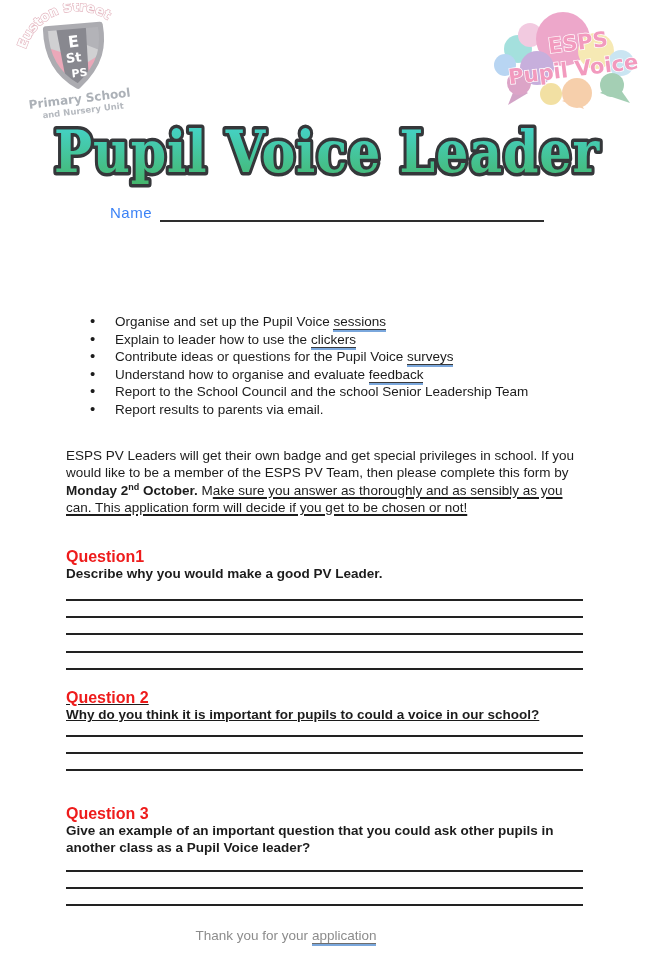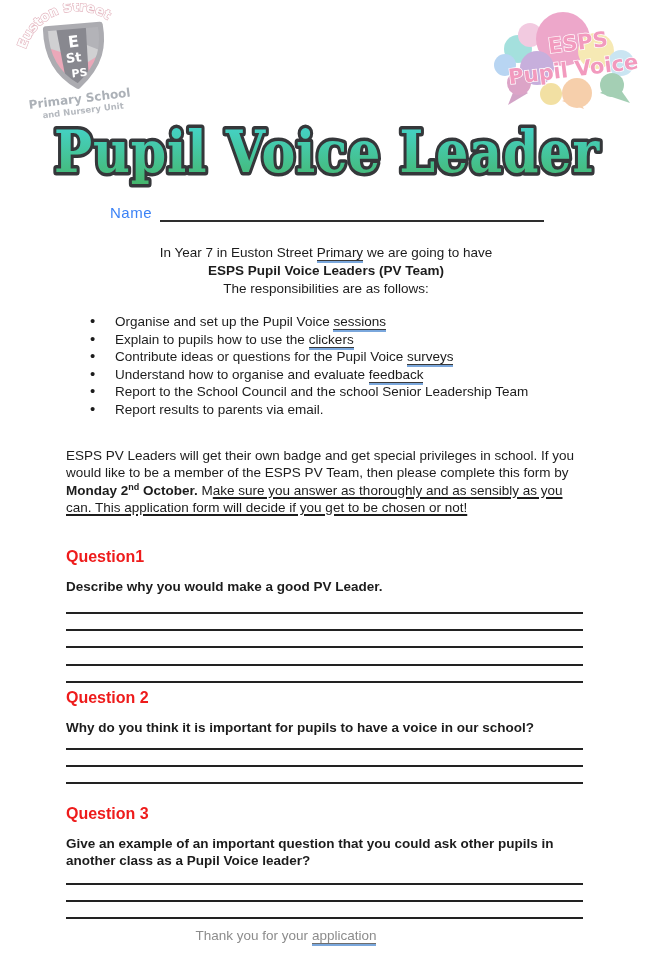--- a/index.html
+++ b/index.html
@@ -32,23 +32,23 @@
   .bullets { position:absolute; left:88px; top:313px; width:500px; list-style:none; font-size:13.5px; line-height:17.6px; }
   .bullets li { position:relative; padding-left:27px; }
   .bullets li::before { content:"•"; position:absolute; left:2px; top:-1px; font-size:15px; }
   
   .para { position:absolute; left:66px; top:447px; width:522px; font-size:13.5px; line-height:17.3px; }
   .para .b { font-weight:bold; }
   .para .ul { text-decoration:underline; text-decoration-thickness:1.5px; text-underline-offset:2px; }
   .para sup { font-size:9px; font-weight:bold; vertical-align:super; line-height:0; }
   
   .qsec { position:absolute; left:66px; width:517px; font-size:13.5px; }
-  .q1 { top:549px; } .q2 { top:690px; } .q3 { top:806px; }
+  .q1 { top:549px; } .q2 { top:690px;text-decoration:underline; } .q3 { top:806px; }
   .q-head { color:var(--c-question-red); font-weight:bold; font-size:16px; line-height:16px; }
-  .q-prompt { font-weight:bold; line-height:16.8px; margin-top:14px; }
+  .q-prompt { font-weight:bold; line-height:16.8px; margin-top:1px; }
   .ans-lines { width:100%; }
   .q1 .ans-lines { margin-top:1px; } .q2 .ans-lines { margin-top:-4px; } .q3 .ans-lines { margin-top:-2px; }
   .ans { height:17.2px; border-bottom:2px solid #222; }
   
   .footer { position:absolute; left:0; top:928px; width:572px; text-align:center; font-size:13.5px; color:var(--c-footer-grey); }
   .footer .marked { border-bottom:1px solid #6e6e6e; box-shadow:0 2px 0 var(--c-mark-blue); }
   
   .crest text, .balloons text { font-family:"DejaVu Sans", sans-serif; }
 </style>
 </head>
@@ -116,29 +116,24 @@
       </linearGradient>
     </defs>
     <text class="title-text" x="327" y="62" text-anchor="middle" textLength="546" lengthAdjust="spacingAndGlyphs">Pupil Voice Leader</text>
   </svg>
 
   <div class="name-row">
     <span class="name-label">Name</span>
     <span class="name-line"></span>
   </div>
 
-  <div class="intro">
-    <div><span>In Year 7 in Euston Street </span><span class="marked">Primary</span><span> we are going to have</span></div>
-    <div class="b">ESPS Pupil Voice Leaders (PV Team)</div>
-    <div>The responsibilities are as follows:</div>
-  </div>
 
   <ul class="bullets">
     <li><span>Organise and set up the Pupil Voice </span><span class="marked">sessions</span></li>
-    <li><span>Explain to pupils how to use the </span><span class="marked">clickers</span></li>
+    <li><span>Explain to leader how to use the </span><span class="marked">clickers</span></li>
     <li><span>Contribute ideas or questions for the Pupil Voice </span><span class="marked">surveys</span></li>
     <li><span>Understand how to organise and evaluate </span><span class="marked">feedback</span></li>
     <li><span>Report to the School Council and the school Senior Leadership Team</span></li>
     <li><span>Report results to parents via email.</span></li>
   </ul>
 
   <p class="para"><span>ESPS PV Leaders will get their own badge and get special privileges in school. If you would like to be a member of the ESPS PV Team, then please complete this form by </span><span class="b"><span>Monday 2</span><sup>nd</sup><span> October.</span></span> <span>M</span><span class="ul">ake sure you answer as thoroughly and as sensibly as you can. This application form will decide if you get to be chosen or not!</span></p>
 
   <div class="qsec q1">
     <div class="q-head">Question1</div>
@@ -147,21 +142,21 @@
       <div class="ans"></div>
       <div class="ans"></div>
       <div class="ans"></div>
       <div class="ans"></div>
       <div class="ans"></div>
     </div>
   </div>
 
   <div class="qsec q2">
     <div class="q-head">Question 2</div>
-    <div class="q-prompt">Why do you think it is important for pupils to have a voice in our school?</div>
+    <div class="q-prompt">Why do you think it is important for pupils to could a voice in our school?</div>
     <div class="ans-lines">
       <div class="ans"></div>
       <div class="ans"></div>
       <div class="ans"></div>
     </div>
   </div>
 
   <div class="qsec q3">
     <div class="q-head">Question 3</div>
     <div class="q-prompt">Give an example of an important question that you could ask other pupils in another class as a Pupil Voice leader?</div>

